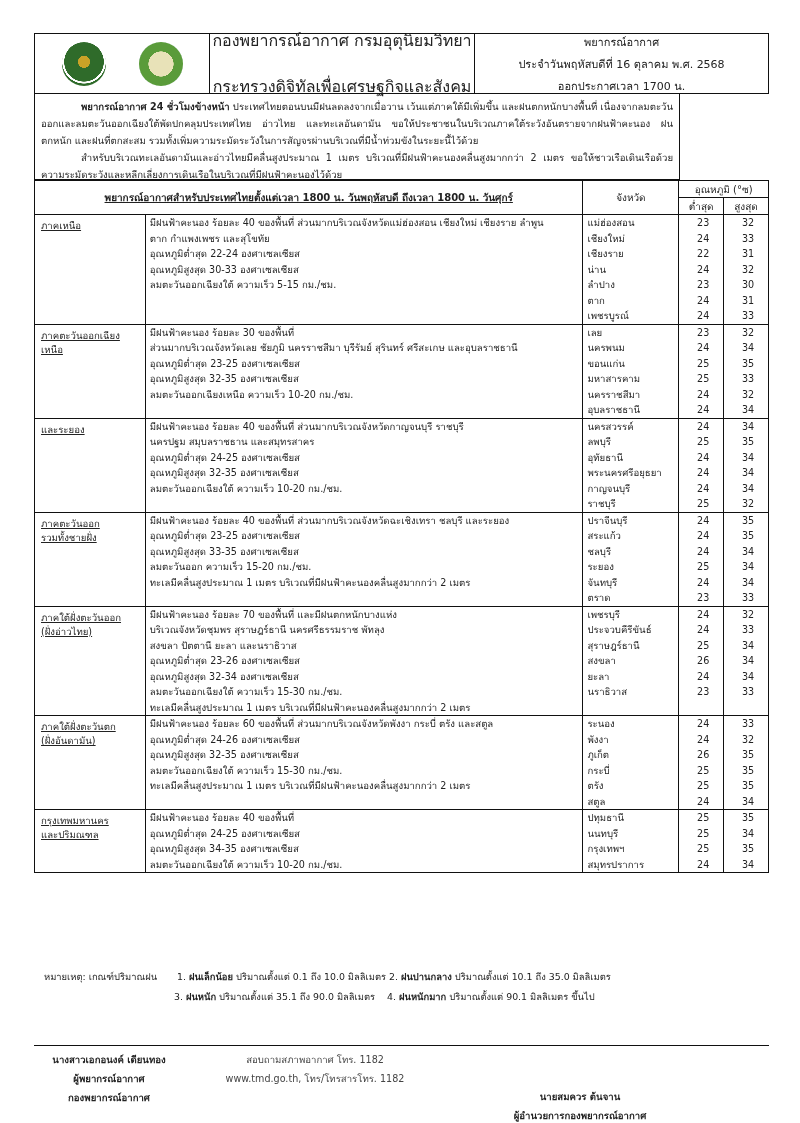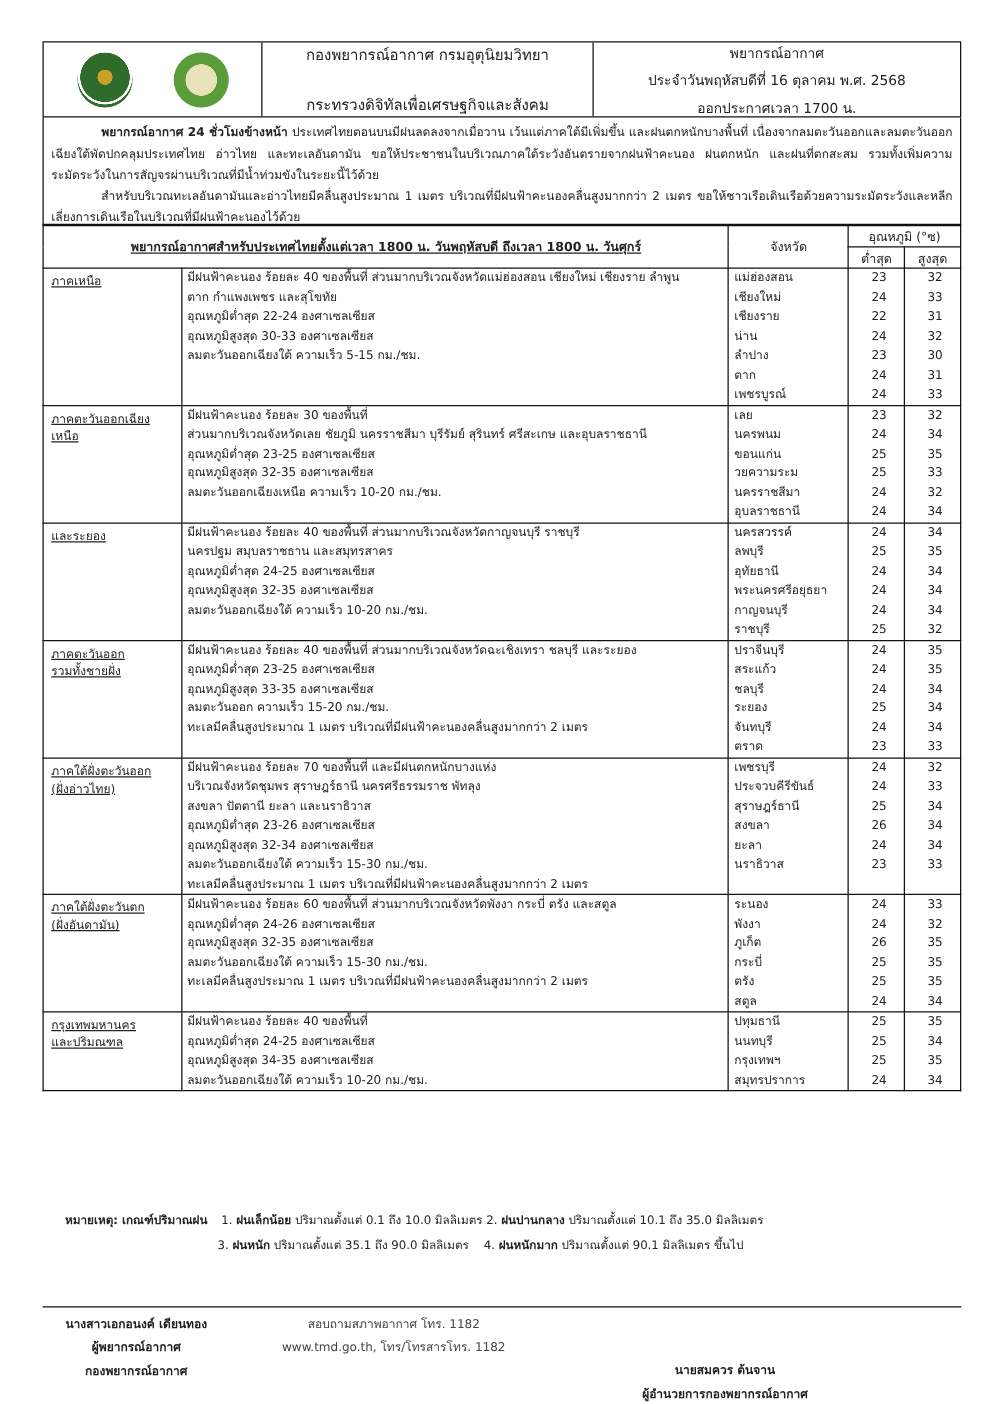--- a/index.html
+++ b/index.html
@@ -4,40 +4,40 @@
 <style>
   * { box-sizing: border-box; margin: 0; padding: 0; }
   html, body { width: 800px; height: 1123px; background: #ffffff; }
   body { font-family: "DejaVu Sans", "Liberation Sans", sans-serif; color: #222; position: relative; overflow: hidden; }
 
   .header { position: absolute; left: 34px; top: 33px; width: 735px; height: 61px; border: 1.5px solid #111; display: flex; }
   .hdr-logos { width: 175px; border-right: 1px solid #111; display: flex; align-items: center; justify-content: space-around; padding: 0 10px; }
   .logo { width: 44px; height: 44px; border-radius: 50%; position: relative; }
   .logo-1 { background: radial-gradient(circle at 50% 45%, #c9a227 0 18%, #2f6b2a 19% 60%, #fff 61% 66%, #2f6b2a 67% 100%); }
   .logo-2 { background: radial-gradient(circle at 50% 50%, #e8e2b8 0 40%, #5a9b3a 41% 70%, #2e7d32 71% 100%); }
-  .hdr-org { width: 265px; border-right: 1px solid #111; display: flex; flex-direction: column; justify-content: center; align-items: center; gap: 21px; font-size: 12px; }
+  .hdr-org { width: 265px; border-right: 1px solid #111; display: flex; flex-direction: column; justify-content: center; align-items: center; gap: 21px; font-size: 16px; }
   .hdr-title { flex: 1; display: flex; flex-direction: column; justify-content: center; align-items: center; gap: 4px; font-size: 11px; }
 
-  .summary { position: absolute; left: 34px; top: 94px; width: 735px; height: 86px; border: 1.5px solid #111; border-top: none; padding: 4px 6px; font-size: 9.6px; line-height: 17px; text-align: justify; }
+  .summary { position: absolute; left: 34px; top: 94px; width: 646px; height: 86px; border: 1.5px solid #111; border-top: none; padding: 4px 6px; font-size: 9.6px; line-height: 17px; text-align: justify; }
   .summary p { text-indent: 40px; }
   .summary b { font-weight: bold; }
 
   table.fc { position: absolute; left: 34px; top: 180px; width: 735px; border-collapse: collapse; font-size: 9.6px; border: 1.5px solid #111; }
   table.fc th, table.fc td { border: 1px solid #111; }
   table.fc th { font-weight: normal; font-size: 10px; height: 17px; }
   table.fc th.fc-title { text-decoration: underline; font-weight: bold; }
   table.fc td { vertical-align: top; padding: 0; }
   .region-cell { padding: 4px 4px 0 6px !important; font-weight: normal; text-decoration: underline; line-height: 14px; }
   .region-sub { text-decoration: none; display: block; }
   .line { height: 15.5px; line-height: 15.5px; white-space: nowrap; overflow: hidden; padding-left: 4px; }
   .num { text-align: center; }
   .prov { padding-left: 4px; }
 
   .notes { position: absolute; left: 44px; top: 967px; font-size: 9.4px; line-height: 20px; }
-  .notes .n-label { display: inline-block; width: 130px; font-weight: bold; text-align: center; }
+  .notes .n-label { display: inline-block; width: 130px; font-weight: normal; }
   .notes .n-indent { padding-left: 130px; }
 
   .sig-rule { position: absolute; left: 34px; top: 1045px; width: 735px; border-top: 1.5px solid #111; }
   .sig { position: absolute; top: 1050px; font-size: 9.6px; line-height: 19px; text-align: center; }
   .sig-left { left: 44px; width: 130px; font-weight: bold; }
   .sig-mid { left: 205px; width: 220px; color: #444; }
   .sig-right { left: 490px; width: 180px; font-weight: bold; margin-top: 37px; }
 </style>
 </head>
 <body>
@@ -129,21 +129,21 @@
           <div class="line">ส่วนมากบริเวณจังหวัดเลย ชัยภูมิ นครราชสีมา บุรีรัมย์ สุรินทร์ ศรีสะเกษ และอุบลราชธานี</div>
           <div class="line">อุณหภูมิต่ำสุด 23-25 องศาเซลเซียส</div>
           <div class="line">อุณหภูมิสูงสุด 32-35 องศาเซลเซียส</div>
           <div class="line">ลมตะวันออกเฉียงเหนือ ความเร็ว 10-20 กม./ชม.</div>
           <div class="line"></div>
         </td>
         <td class="prov">
           <div class="line">เลย</div>
           <div class="line">นครพนม</div>
           <div class="line">ขอนแก่น</div>
-          <div class="line">วยความระม</div>
+          <div class="line">มหาสารคาม</div>
           <div class="line">นครราชสีมา</div>
           <div class="line">อุบลราชธานี</div>
         </td>
         <td class="num">
           <div class="line">23</div>
           <div class="line">24</div>
           <div class="line">25</div>
           <div class="line">25</div>
           <div class="line">24</div>
           <div class="line">24</div>

